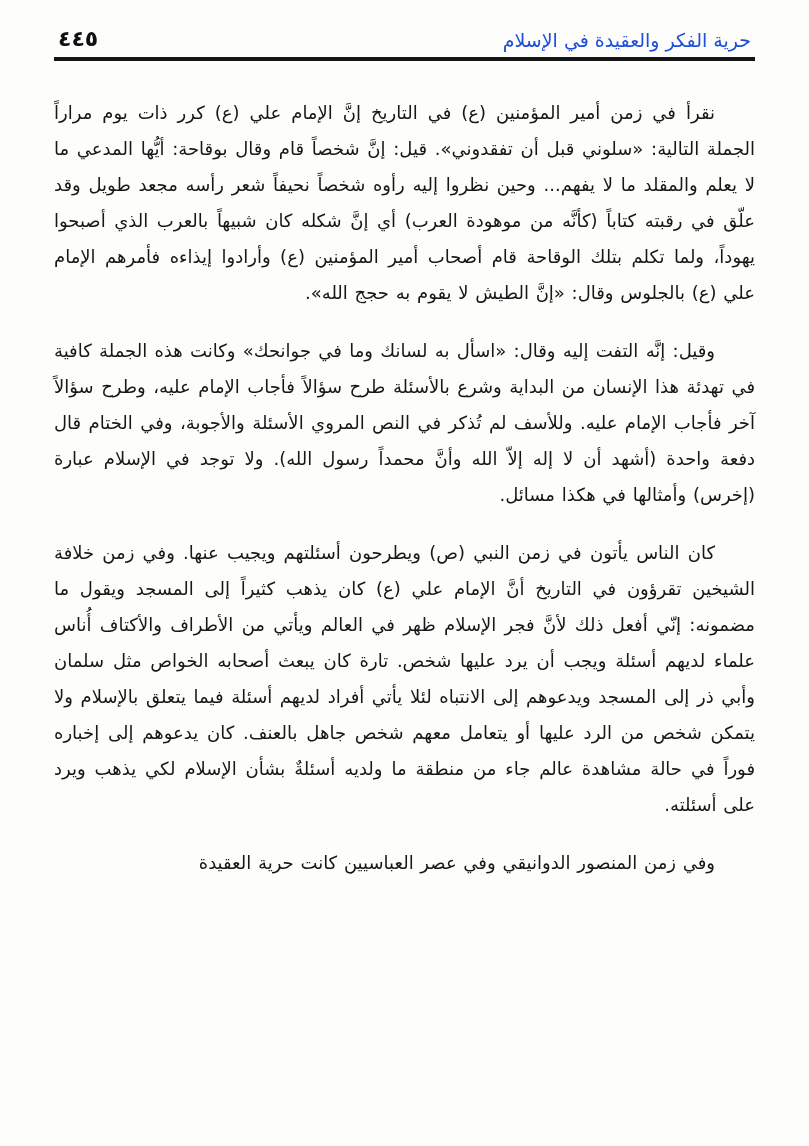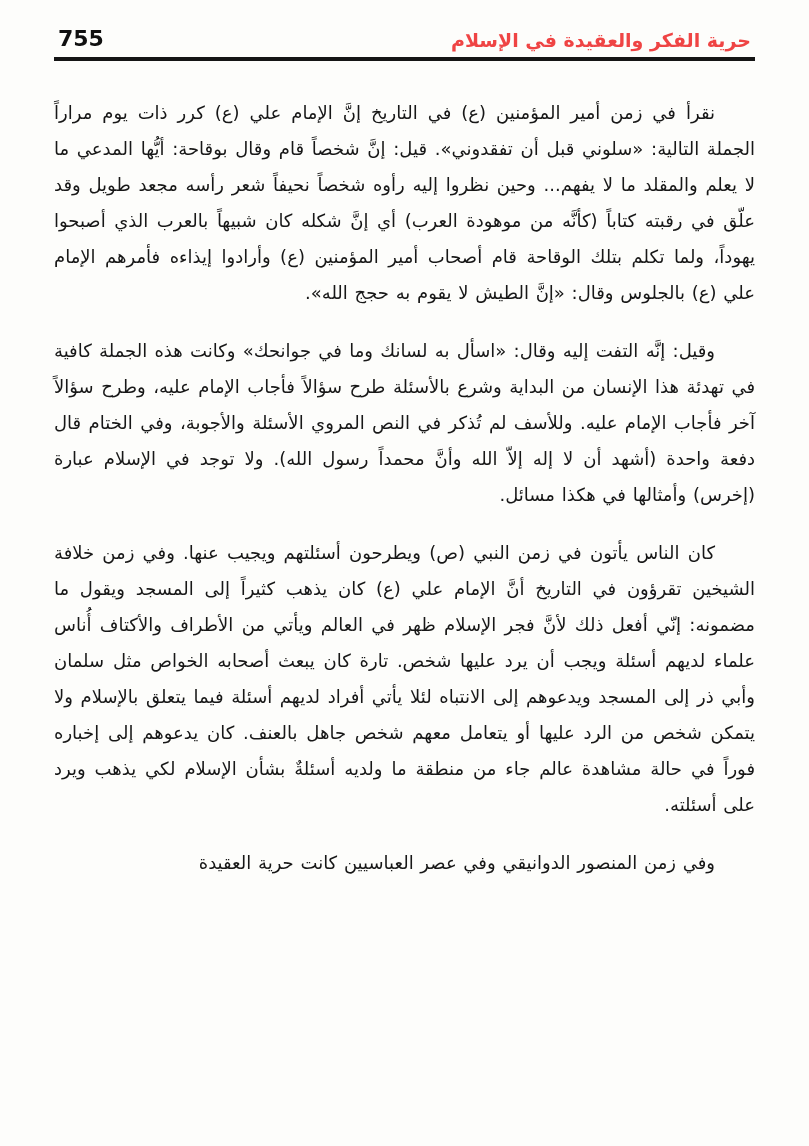--- a/index.html
+++ b/index.html
@@ -23,24 +23,24 @@
   
   .header {
     display: flex;
     flex-direction: row;
     justify-content: space-between;
     align-items: flex-end;
     padding: 0 4px 6px 4px;
   }
 
   .header .title {
-    font-weight: bold;
+    font-weight: normal;
     font-size: 19px;
     letter-spacing: 0;
-    color: #ef4444;
+    color: #1d4ed8;
   }
 
   .header .page-number {
     font-weight: bold;
     font-size: 22px;
     color: #101010;
     direction: rtl;
   }
 
   .double-rule {
@@ -65,21 +65,21 @@
     margin-bottom: 0;
   }
 </style>
 </head>
 <body>
 
 <div class="page">
 
   <div class="header">
     <span class="title">حرية الفكر والعقيدة في الإسلام</span>
-    <span class="page-number">755</span>
+    <span class="page-number">٤٤٥</span>
   </div>
 
   <div class="double-rule"></div>
 
   <div class="body-text">
     <p>نقرأ في زمن أمير المؤمنين (ع) في التاريخ إنَّ الإمام علي (ع) كرر ذات يوم مراراً الجملة التالية: «سلوني قبل أن تفقدوني». قيل: إنَّ شخصاً قام وقال بوقاحة: أيُّها المدعي ما لا يعلم والمقلد ما لا يفهم... وحين نظروا إليه رأوه شخصاً نحيفاً شعر رأسه مجعد طويل وقد علّق في رقبته كتاباً (كأنَّه من موهودة العرب) أي إنَّ شكله كان شبيهاً بالعرب الذي أصبحوا يهوداً، ولما تكلم بتلك الوقاحة قام أصحاب أمير المؤمنين (ع) وأرادوا إيذاءه فأمرهم الإمام علي (ع) بالجلوس وقال: «إنَّ الطيش لا يقوم به حجج الله».</p>
     <p>وقيل: إنَّه التفت إليه وقال: «اسأل به لسانك وما في جوانحك» وكانت هذه الجملة كافية في تهدئة هذا الإنسان من البداية وشرع بالأسئلة طرح سؤالاً فأجاب الإمام عليه، وطرح سؤالاً آخر فأجاب الإمام عليه. وللأسف لم تُذكر في النص المروي الأسئلة والأجوبة، وفي الختام قال دفعة واحدة (أشهد أن لا إله إلاّ الله وأنَّ محمداً رسول الله). ولا توجد في الإسلام عبارة (إخرس) وأمثالها في هكذا مسائل.</p>
     <p>كان الناس يأتون في زمن النبي (ص) ويطرحون أسئلتهم ويجيب عنها. وفي زمن خلافة الشيخين تقرؤون في التاريخ أنَّ الإمام علي (ع) كان يذهب كثيراً إلى المسجد ويقول ما مضمونه: إنّي أفعل ذلك لأنَّ فجر الإسلام ظهر في العالم ويأتي من الأطراف والأكتاف أُناس علماء لديهم أسئلة ويجب أن يرد عليها شخص. تارة كان يبعث أصحابه الخواص مثل سلمان وأبي ذر إلى المسجد ويدعوهم إلى الانتباه لئلا يأتي أفراد لديهم أسئلة فيما يتعلق بالإسلام ولا يتمكن شخص من الرد عليها أو يتعامل معهم شخص جاهل بالعنف. كان يدعوهم إلى إخباره فوراً في حالة مشاهدة عالم جاء من منطقة ما ولديه أسئلةٌ بشأن الإسلام لكي يذهب ويرد على أسئلته.</p>
     <p>وفي زمن المنصور الدوانيقي وفي عصر العباسيين كانت حرية العقيدة</p>
   </div>

